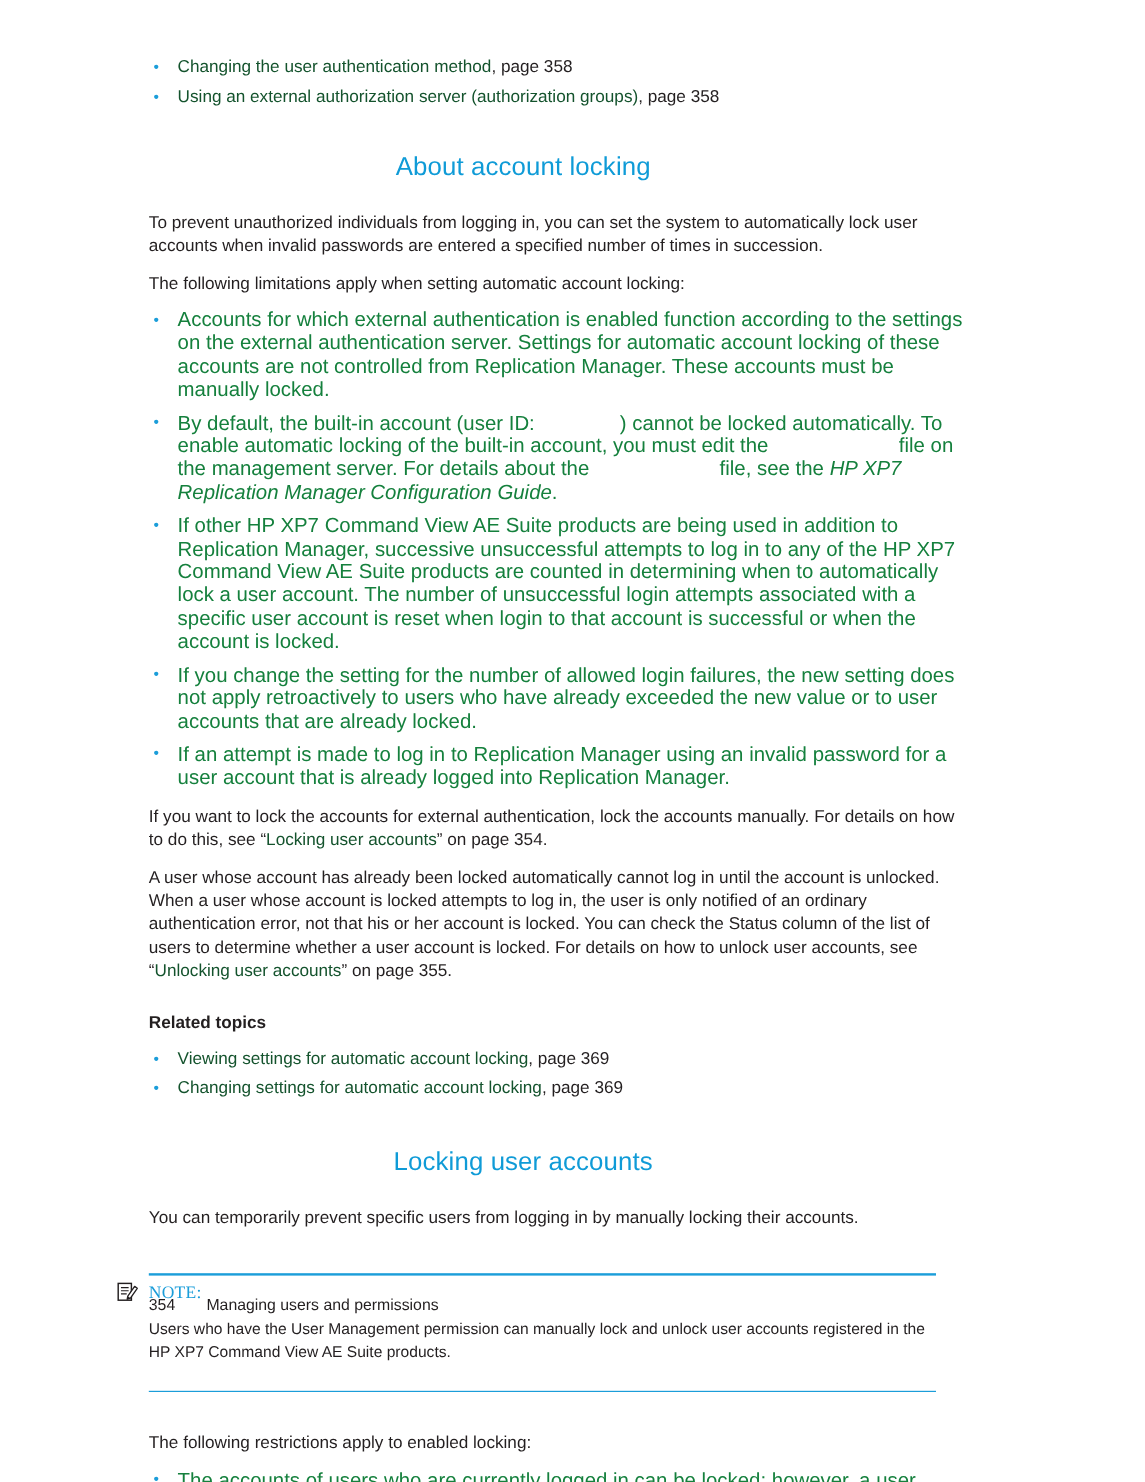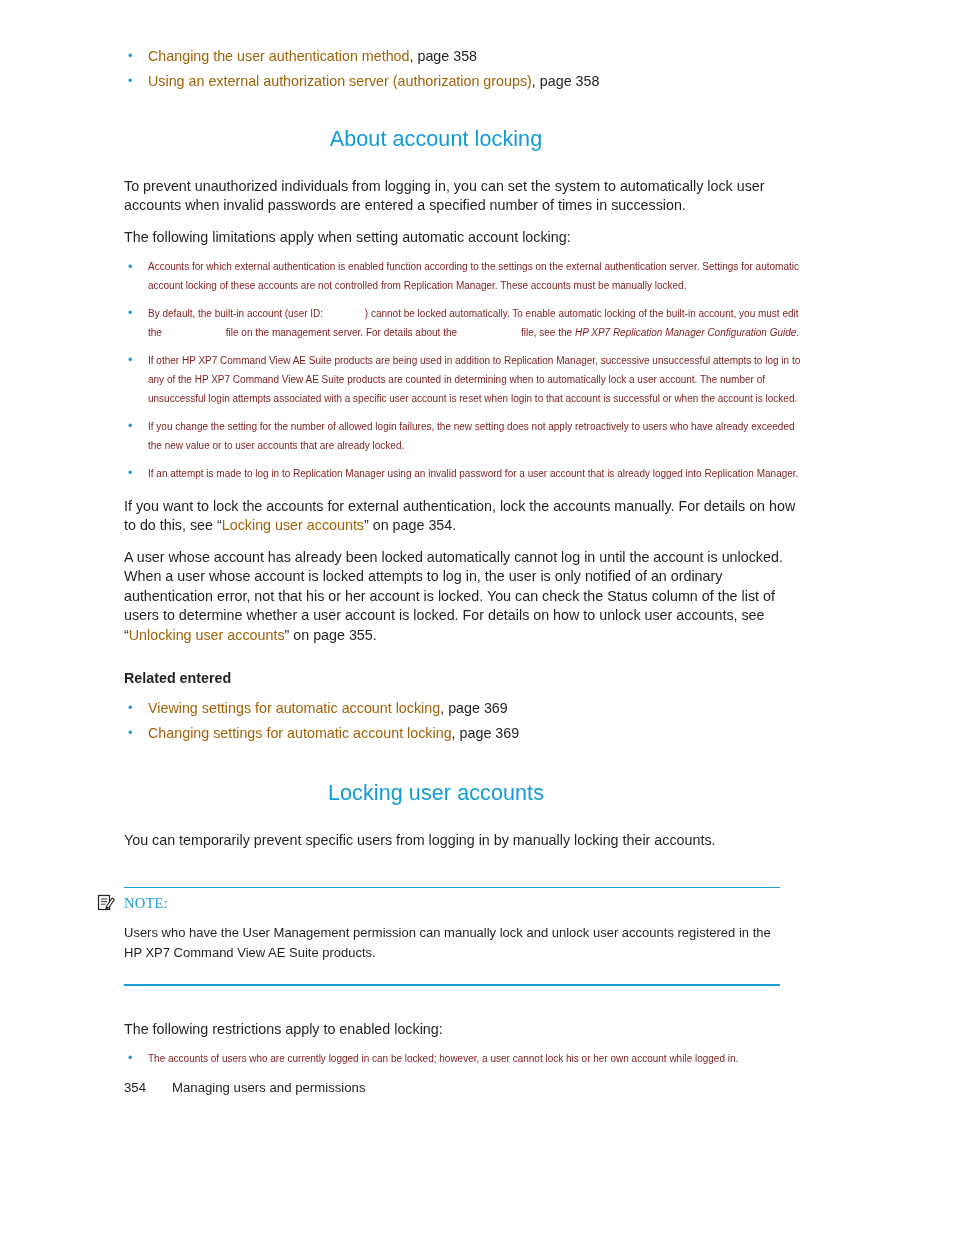--- a/index.html
+++ b/index.html
@@ -63,23 +63,23 @@
   
   ul.blist {
     list-style: none;
     margin: 0;
     padding: 0;
   }
 
   ul.blist > li {
     position: relative;
     padding-left: 24px;
-    font-size: 10px;
-    line-height: 19.4px;
-    color: #7f1d1d;
+    font-size: 17px;
+    line-height: 19.4px;
+    color: #15803d;
   }
 
   ul.blist > li::before {
     content: "\2022";
     position: absolute;
     left: 4px;
     top: -0.5px;
     color: #1b9dd9;
     font-size: 13px;
     line-height: 19.4px;
@@ -104,21 +104,21 @@
     content: "\2022";
     position: absolute;
     left: 4px;
     top: 0;
     color: #1b9dd9;
     font-size: 13px;
     line-height: 24.5px;
   }
 
   a.xref, .xref {
-    color: #a16207;
+    color: #14532d;
     text-decoration: none;
   }
 
   .ital {
     font-style: italic;
   }
 
   .bold {
     font-weight: normal;
   }
@@ -279,21 +279,21 @@
 
       <p class="para"><span>If you want to lock the accounts for external authentication, lock the accounts manually. For details on how to do this, see “</span><span class="xref">Locking user accounts</span><span>” on page 354.</span></p>
 
       <div class="sp-12"></div>
 
       <p class="para"><span>A user whose account has already been locked automatically cannot log in until the account is unlocked. When a user whose account is locked attempts to log in, the user is only notified of an ordinary authentication error, not that his or her account is locked.  You can check the </span><span class="bold">Status</span><span> column of the list of users to determine whether a user account is locked. For details on how to unlock user accounts, see “</span><span class="xref">Unlocking user accounts</span><span>” on page 355.</span></p>
 
       <div class="sp-16"></div>
       <div class="sp-8"></div>
 
-      <p class="rel-title">Related entered</p>
+      <p class="rel-title">Related topics</p>
 
       <div class="sp-8"></div>
 
       <ul class="linklist">
         <li>
           <span class="xref">Viewing settings for automatic account locking</span><span>, page 369</span>
         </li>
         <li>
           <span class="xref">Changing settings for automatic account locking</span><span>, page 369</span>
         </li>

